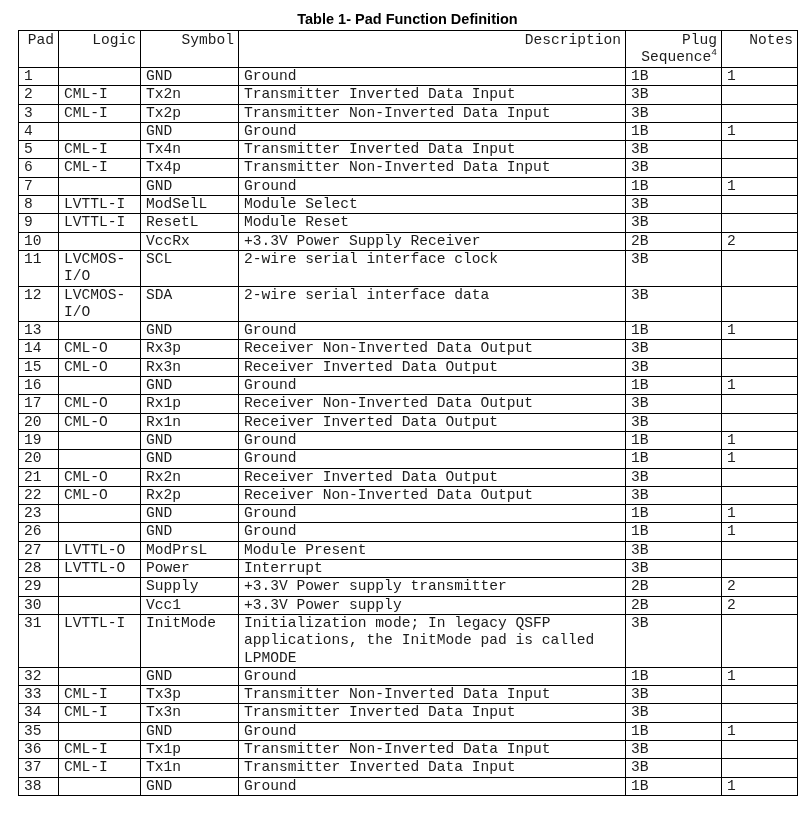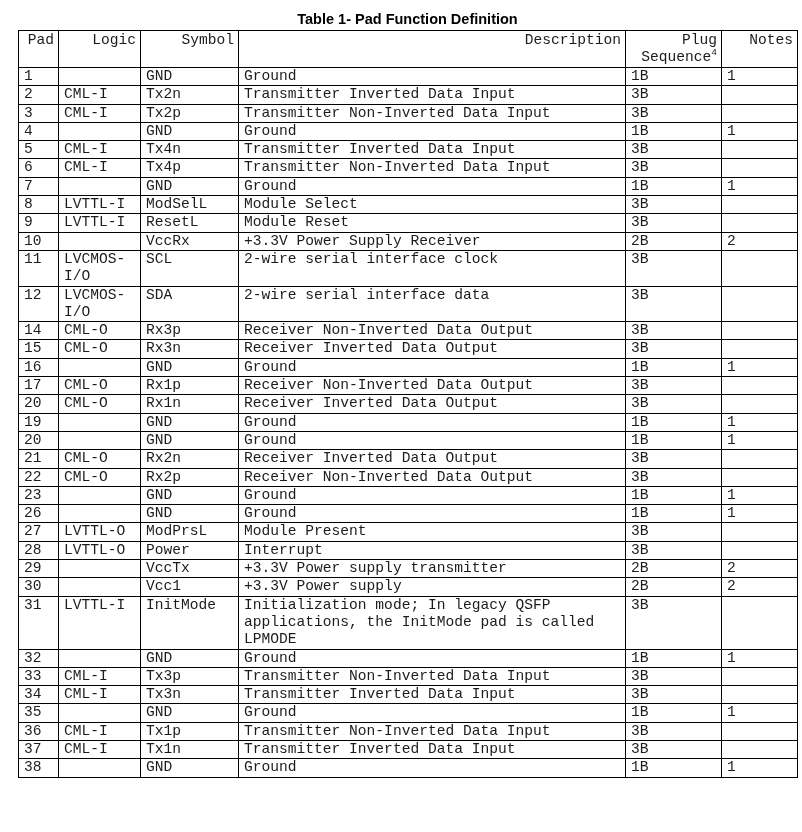--- a/index.html
+++ b/index.html
@@ -176,20 +176,28 @@
   </tr>
         <tr>
     <td>12</td>
     <td>LVCMOS-I/O</td>
     <td>SDA</td>
     <td>2-wire serial interface data</td>
     <td>3B</td>
     <td></td>
   </tr>
         <tr>
+    <td>13</td>
+    <td></td>
+    <td>GND</td>
+    <td>Ground</td>
+    <td>1B</td>
+    <td>1</td>
+  </tr>
+        <tr>
     <td>14</td>
     <td>CML-O</td>
     <td>Rx3p</td>
     <td>Receiver Non-Inverted Data Output</td>
     <td>3B</td>
     <td></td>
   </tr>
         <tr>
     <td>15</td>
     <td>CML-O</td>
@@ -282,21 +290,21 @@
     <td>28</td>
     <td>LVTTL-O</td>
     <td>Power</td>
     <td>Interrupt</td>
     <td>3B</td>
     <td></td>
   </tr>
         <tr>
     <td>29</td>
     <td></td>
-    <td>VccTx</td>
+    <td>Supply</td>
     <td>+3.3V Power supply transmitter</td>
     <td>2B</td>
     <td>2</td>
   </tr>
         <tr>
     <td>30</td>
     <td></td>
     <td>Vcc1</td>
     <td>+3.3V Power supply</td>
     <td>2B</td>

